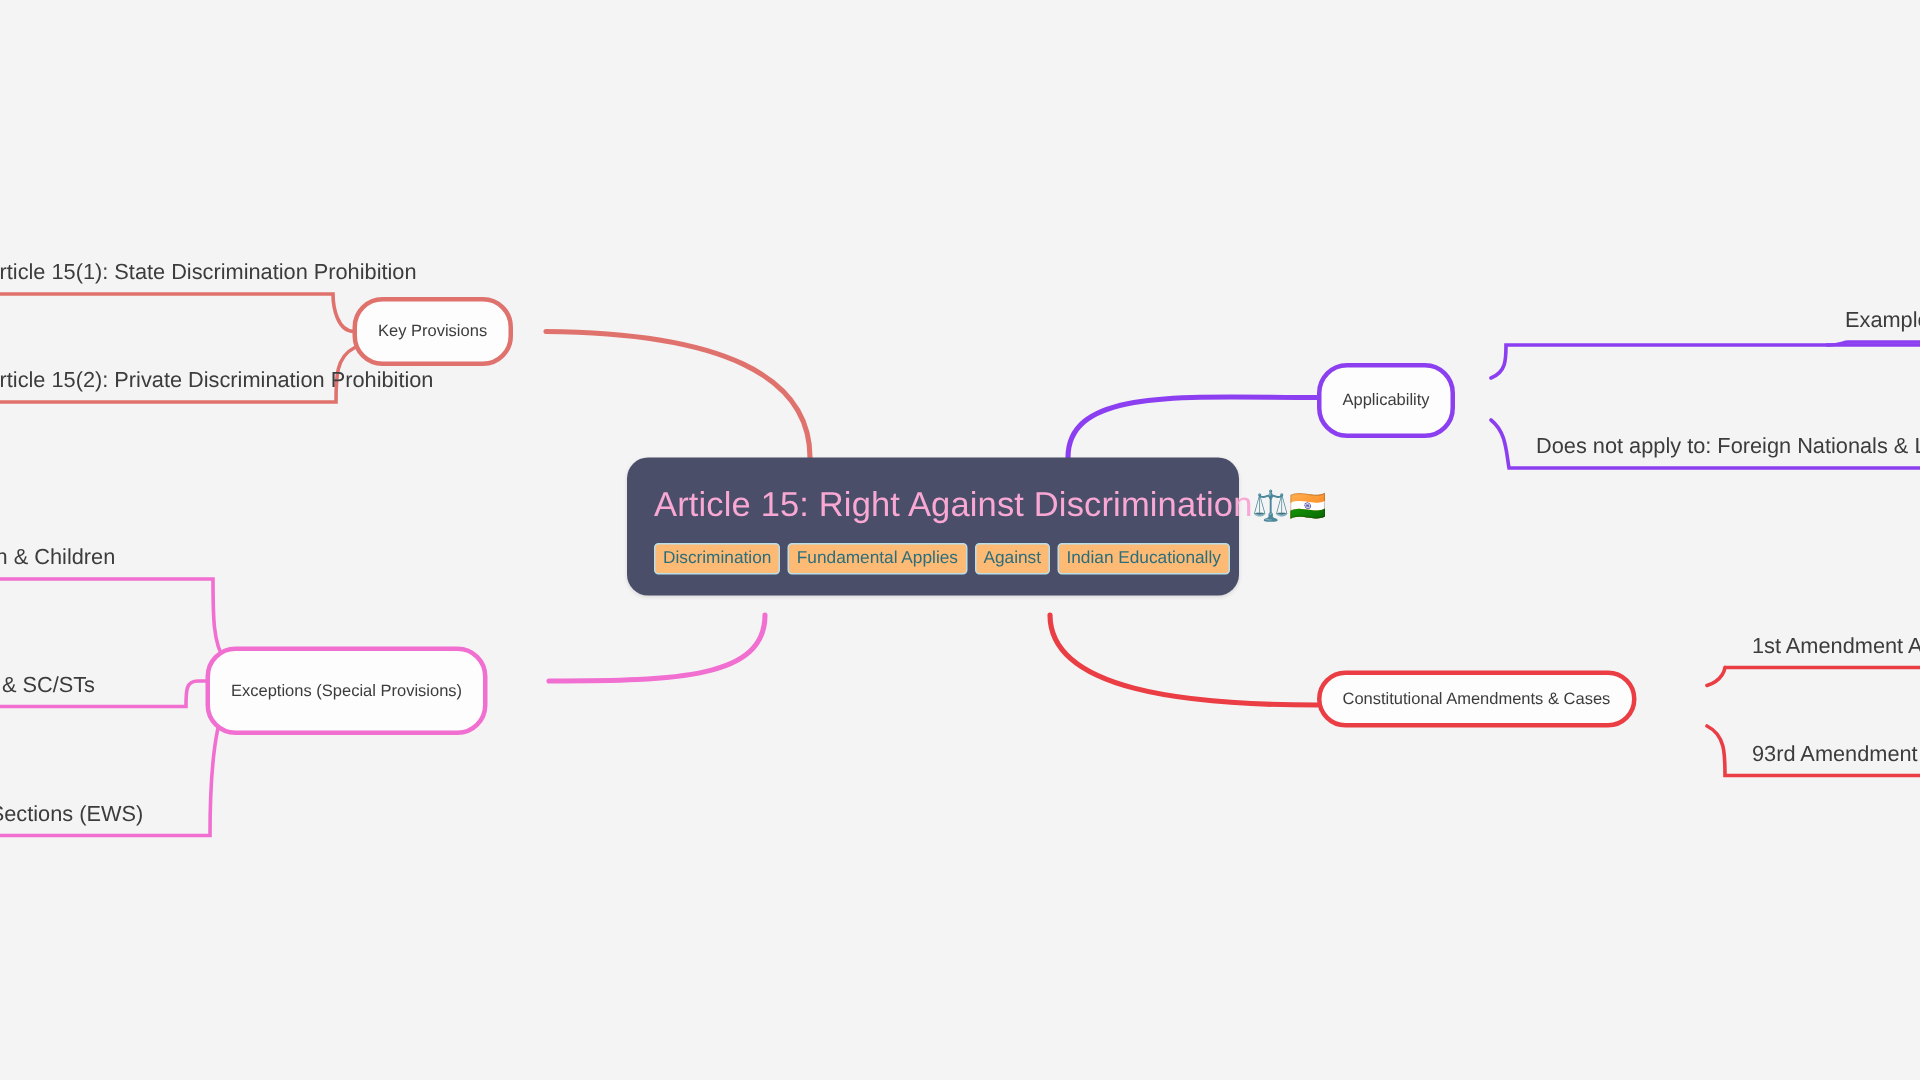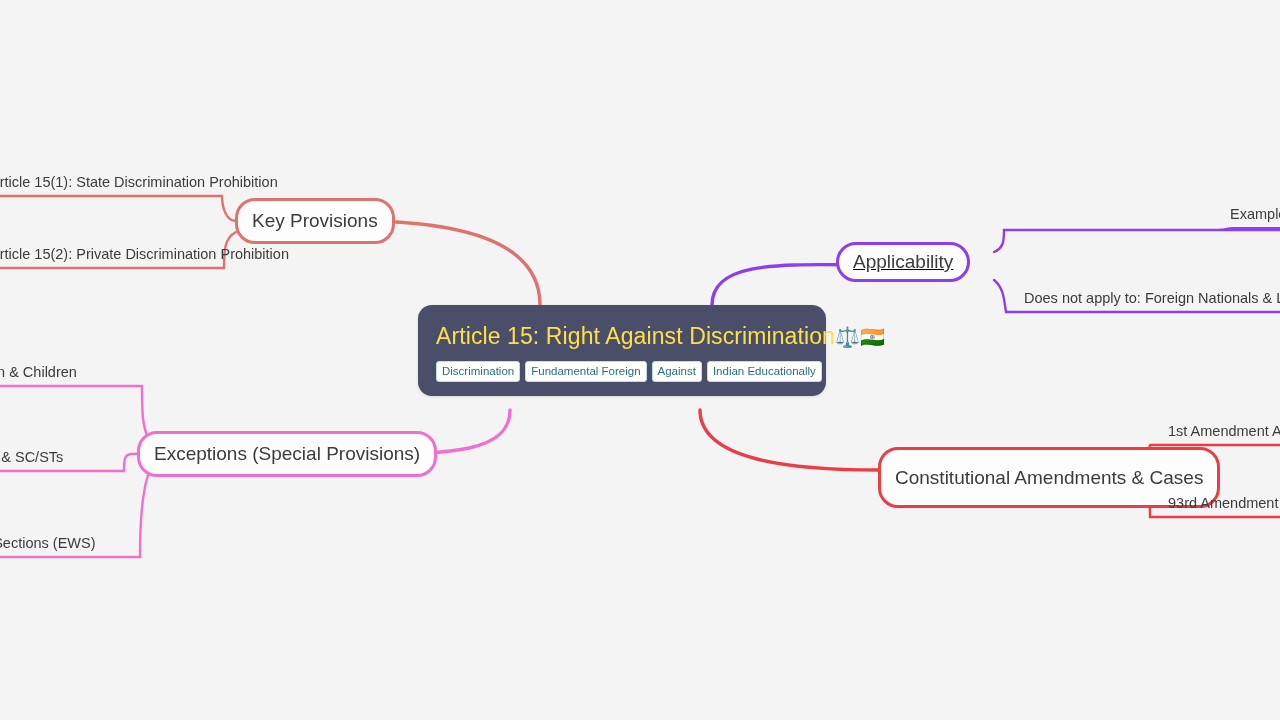--- a/index.html
+++ b/index.html
@@ -37,39 +37,39 @@
     left: 418px;
     top: 305px;
     width: 408px;
     box-sizing: border-box;
     background: #4a4e69;
     border-radius: 14px;
     padding: 16px 18px 14px 18px;
     box-shadow: 0 1px 3px rgba(0,0,0,0.12);
   }
   .root-title {
-    color: #fde047;
+    color: #f9a8d4;
     font-size: 23px;
     line-height: 30px;
     font-weight: 400;
     letter-spacing: 0.1px;
     white-space: nowrap;
   }
   .root-title .emoji {
     font-size: 20px;
     letter-spacing: 0;
   }
   .root-tags {
     margin-top: 9px;
     display: flex;
     gap: 5px;
     align-items: center;
   }
   .tag {
-    background: #ffffff;
+    background: #fdba74;
     color: #2a6d7d;
     font-size: 11.5px;
     line-height: 14px;
     padding: 2px 5px 3px 5px;
     border-radius: 3px;
     white-space: nowrap;
     border: 1px solid #b9dfe9;
   }
 
   
@@ -80,21 +80,21 @@
     border-width: 3px;
     border-radius: 20px;
     display: flex;
     align-items: center;
     justify-content: center;
     box-sizing: border-box;
     white-space: nowrap;
   }
   .branch-label {
     color: #3c3c3c;
-    font-size: 19px;
+    font-size: 11px;
     line-height: 18px;
     padding: 0 14px;
   }
 
   
   .leaf-node {
     position: absolute;
     white-space: nowrap;
     box-sizing: border-box;
   }
@@ -141,68 +141,68 @@
 
     <path d="M 1138 484 C 1150 490 1150 502 1150 517 L 1290 517" fill="none" stroke="#ea3d44" stroke-width="2.4" stroke-linecap="round"></path>
   </svg>
 
   <div class="root-node">
     <div class="root-title">
       <span>Article 15: Right Against Discrimination</span><span class="emoji">⚖️</span><span class="emoji">🇮🇳</span>
     </div>
     <div class="root-tags">
       <span class="tag">Discrimination</span>
-      <span class="tag">Fundamental Foreign</span>
+      <span class="tag">Fundamental Applies</span>
       <span class="tag">Against</span>
       <span class="tag">Indian Educationally</span>
     </div>
   </div>
 
   <div class="branch-node" style="left:235px; top:198px; height:46px; border-color:#e0726e;">
     <span class="branch-label">Key Provisions</span>
   </div>
 
   <div class="leaf-node" style="left:-12px; top:173px;">
     <span class="leaf-label">Article 15(1): State Discrimination Prohibition</span>
   </div>
 
   <div class="leaf-node" style="left:-12px; top:245px;">
     <span class="leaf-label">Article 15(2): Private Discrimination Prohibition</span>
   </div>
 
-  <div class="branch-node" style="left:137px; top:431px; height:46px; border-color:#f06fd0;text-align:right;">
+  <div class="branch-node" style="left:137px; top:431px; height:59px; border-color:#f06fd0;text-align:right;">
     <span class="branch-label">Exceptions (Special Provisions)</span>
   </div>
 
   <div class="leaf-node" style="left:-190px; top:363px;">
     <span class="leaf-label">Special Provisions for Women &amp; Children</span>
   </div>
 
   <div class="leaf-node" style="left:-282px; top:448px;">
     <span class="leaf-label">Socially &amp; Educationally Backward Classes &amp; SC/STs</span>
   </div>
 
   <div class="leaf-node" style="left:-152px; top:534px;">
     <span class="leaf-label">Economically Weaker Sections (EWS)</span>
   </div>
 
-  <div class="branch-node" style="left:836px; top:242px; height:40px; border-color:#8b3ff0;text-decoration:underline;">
+  <div class="branch-node" style="left:878px; top:242px; height:50px; border-color:#8b3ff0;">
     <span class="branch-label">Applicability</span>
   </div>
 
 
   <div class="leaf-node" style="left:1228px; top:205px;">
     <span class="leaf-label">Example:</span>
   </div>
 
   <div class="leaf-node" style="left:1022px; top:289px;">
     <span class="leaf-label">Does not apply to: Foreign Nationals &amp; Legal Persons</span>
   </div>
 
-  <div class="branch-node" style="left:878px; top:447px; height:61px; border-color:#ea3d44;">
+  <div class="branch-node" style="left:878px; top:447px; height:38px; border-color:#ea3d44;">
     <span class="branch-label">Constitutional Amendments &amp; Cases</span>
   </div>
 
   <div class="leaf-node" style="left:1166px; top:422px;">
     <span class="leaf-label">1st Amendment Act</span>
   </div>
 
   <div class="leaf-node" style="left:1166px; top:494px;">
     <span class="leaf-label">93rd Amendment Act</span>
   </div>

